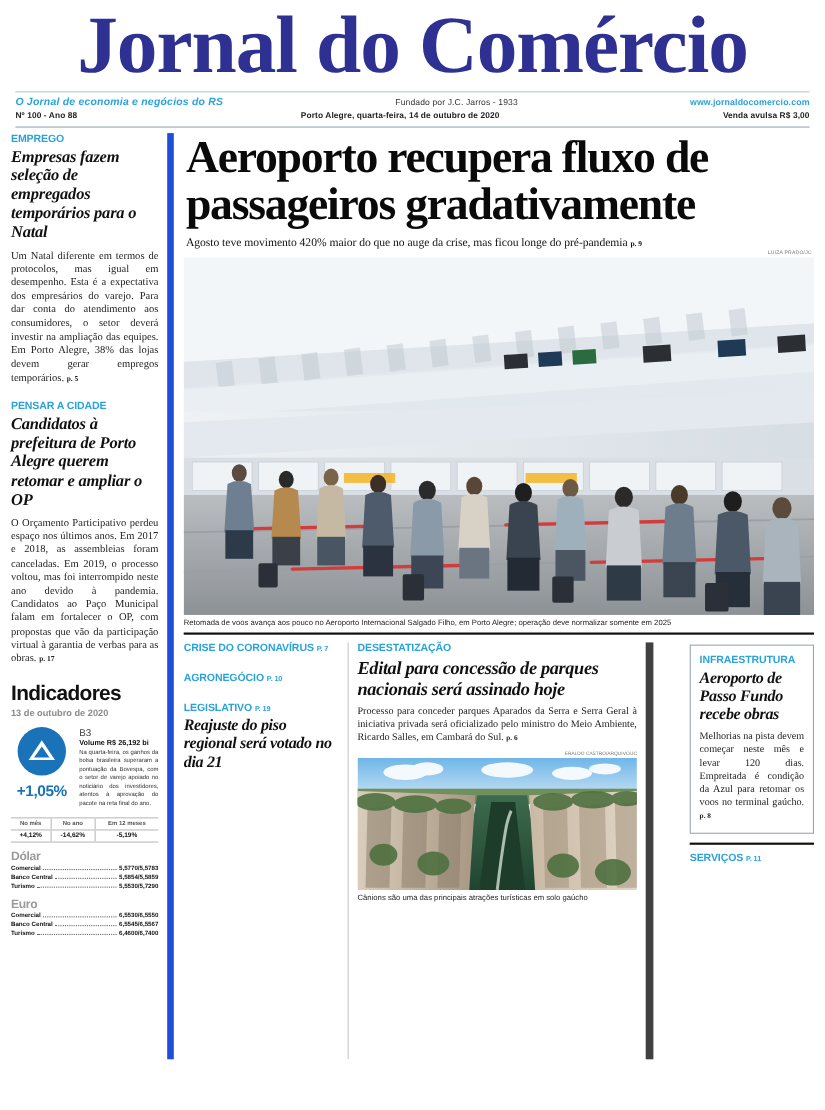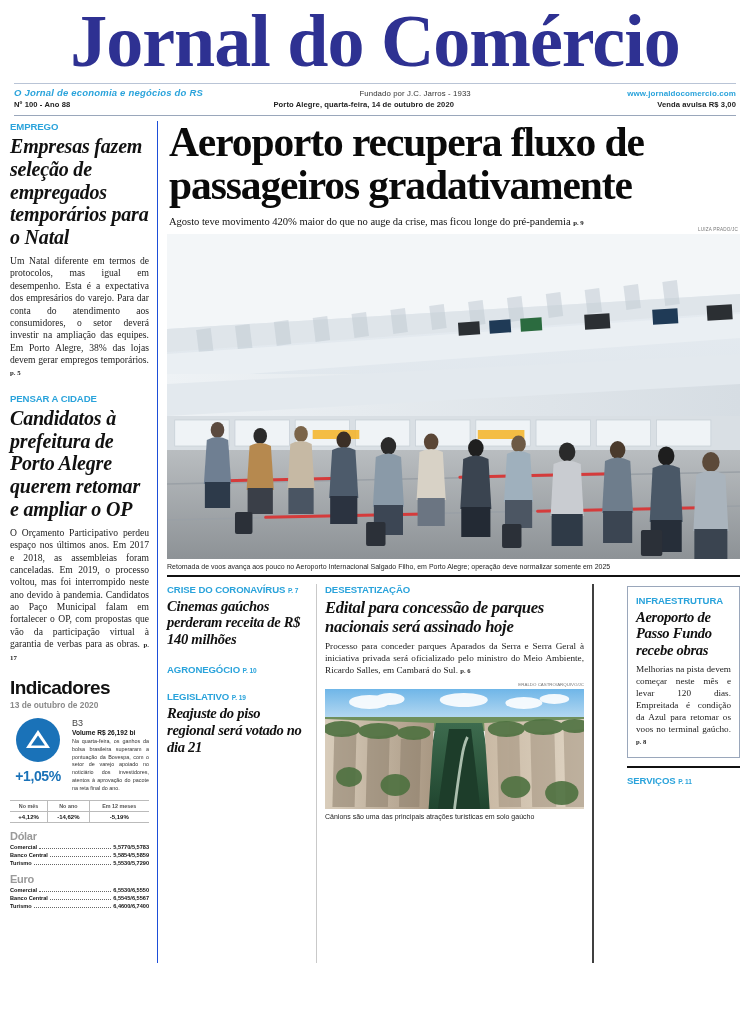--- a/index.html
+++ b/index.html
@@ -48,36 +48,36 @@
   .mast-rule2 { height:1px; background:#9aa7bb; margin-top:2px; }
 
   
   .body-grid {
     display:grid;
     grid-template-columns:148px 1fr;
     padding:0 10px;
     margin-top:5px;
     height:842px;
   }
-  .col-left { padding-right:8px; border-right:1px solid #1d4ed8; }
+  .col-left { padding-right:8px; border-right:6px solid #1d4ed8; }
   .col-right { padding-left:9px; display:flex; flex-direction:column; }
 
   
   .kicker {
     font-family:"Liberation Sans", sans-serif;
     font-weight:700; font-size:9.6px; color:#2AA3DB;
     letter-spacing:-0.1px; text-transform:uppercase;
     margin-bottom:3px;
   }
   .kicker .pg { color:#2AA3DB; font-size:6.6px; font-weight:700; }
 
   .subhead {
     font-family:"Liberation Serif", serif;
     font-style:italic; font-weight:700;
-    font-size:20px; line-height:1.14; color:#111;
+    font-size:15px; line-height:1.14; color:#111;
     letter-spacing:-0.2px;
   }
   .deck {
     font-family:"Liberation Serif", serif;
     font-size:9.6px; line-height:1.29; color:#222;
     text-align:justify; margin-top:6px;
   }
   .deck .pg { font-size:6.8px; font-weight:700; }
   .story { margin-bottom:14px; }
 
@@ -187,21 +187,21 @@
 
   
   .bottom {
     display:grid;
     grid-template-columns:150px 1fr 146px;
     margin-top:7px;
     flex:1;
   }
   .bcol { padding:0 8px; }
   .bcol.b1 { padding-left:0; border-right:1px solid #c9c9c9; }
-  .bcol.b2 { border-right:2px solid #404040; }
+  .bcol.b2 { border-right:7px solid #404040; }
   .bcol.b3c { padding-right:0;margin-left:25px; }
 
   .b-head {
     font-family:"Liberation Serif", serif;
     font-style:italic; font-weight:700;
     font-size:14.6px; line-height:1.16; color:#111;
     letter-spacing:-0.3px;
   }
   .b-head-wide {
     font-family:"Liberation Serif", serif;
@@ -507,21 +507,20 @@
         </div>
         <div class="photo-caption">Retomada de voos avança aos pouco no Aeroporto Internacional Salgado Filho, em Porto Alegre; operação deve normalizar somente em 2025</div>
         <div class="hr-dark"></div>
       </div>
 
       <div class="bottom">
 
         <div class="bcol b1">
           <div class="b-story">
             <div class="kicker"><span>CRISE DO CORONAVÍRUS</span> <span class="pg">p. 7</span></div>
-            <div class="b-head">Cinemas gaúchos perderam receita de R$ 140 milhões</div>
           </div>
           <div class="b-story">
             <div class="kicker"><span>AGRONEGÓCIO</span> <span class="pg">p. 10</span></div>
           </div>
           <div class="b-story">
             <div class="kicker"><span>LEGISLATIVO</span> <span class="pg">p. 19</span></div>
             <div class="b-head">Reajuste do piso regional será votado no dia 21</div>
           </div>
         </div>
 

